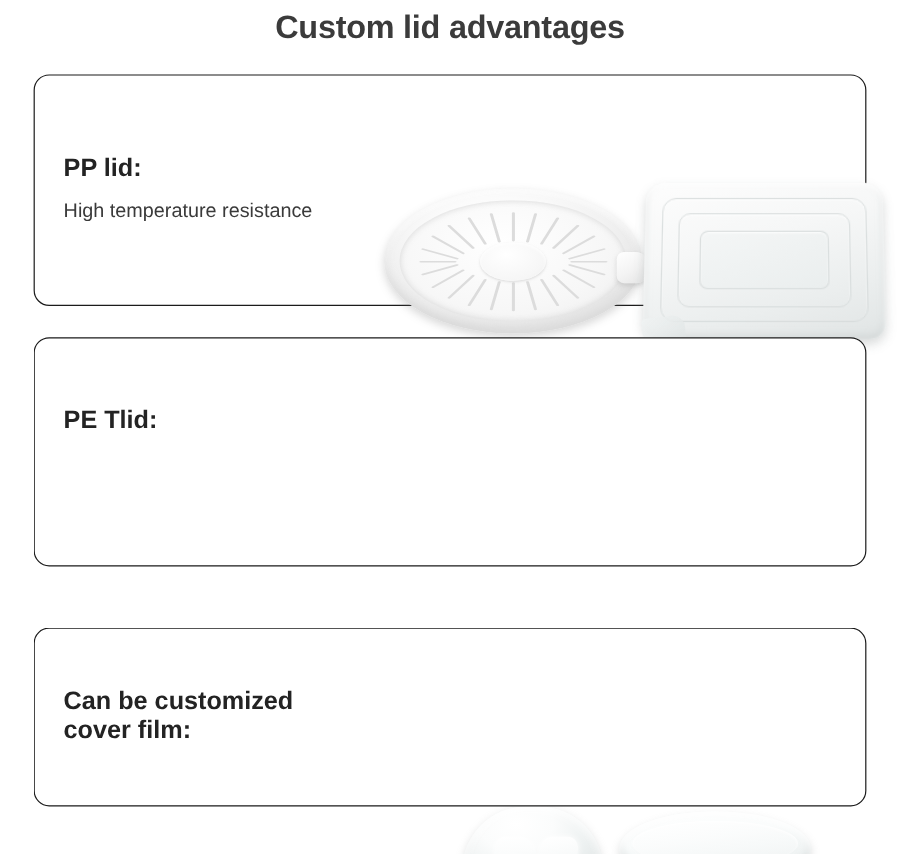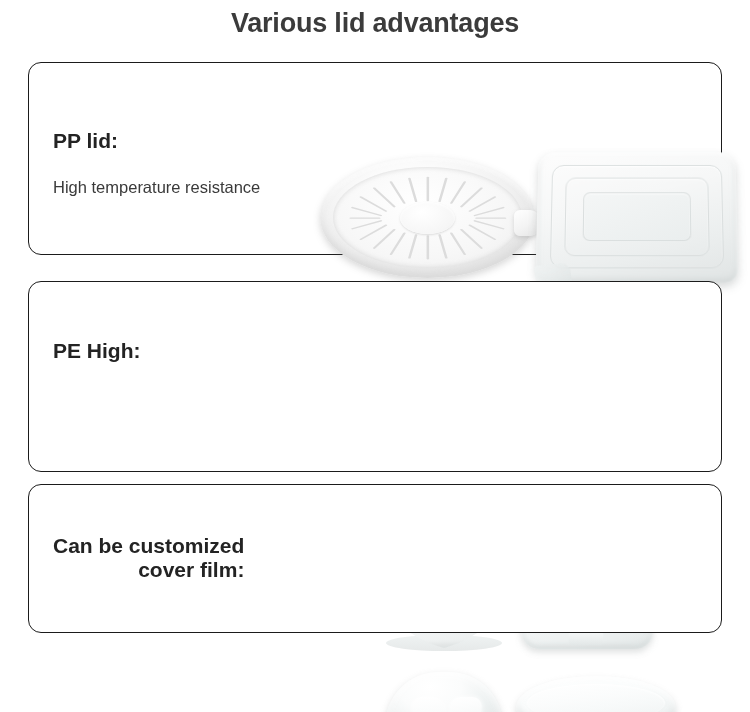--- a/index.html
+++ b/index.html
@@ -36,40 +36,40 @@
   .card {
     position: absolute;
     left: 28px;
     width: 694px;
     border: 1.4px solid #1b1b1b;
     border-radius: 13px;
     background: #ffffff;
   }
   #card-pp  { top: 62px;  height: 193px; }
   #card-pet { top: 281px; height: 191px; }
-  #card-film{ top: 484px; height: 149px; text-align: right; }
+  #card-film{ top: 523px; height: 149px; }
 
   .card-text {
     position: absolute;
     left: 24px;
     color: #2a2a2a;
   }
   .card-title {
     font-size: 21px;
     font-weight: bold;
     line-height: 1.16;
     color: #232323;
     white-space: pre-line;
   }
   .card-desc {
     font-size: 16.5px;
     font-weight: normal;
     line-height: 1.5;
     color: #3a3a3a;
-    margin-top: 22px;
+    margin-top: 11px;
     white-space: pre-line;
   }
   #text-pp   { top: 66px; }
   #text-pet  { top: 57px; }
   #text-film { top: 49px; }
   #text-film .card-desc { margin-top: 13px; padding-left: 6px; font-size: 16px; }
 
   
   .art { position: absolute; }
 
@@ -229,21 +229,21 @@
     border-radius: 50%;
     background: linear-gradient(172deg, rgba(255,255,255,0.96), rgba(240,244,244,0.55));
     box-shadow: inset 0 1px 3px rgba(255,255,255,0.9);
   }
 </style>
 </head>
 <body>
 
 <div class="page">
 
-  <div class="page-title">Various lid advantages</div>
+  <div class="page-title">Custom lid advantages</div>
 
   <div class="card" id="card-pp">
 
     <div class="card-text" id="text-pp">
       <div class="card-title">PP lid:</div>
       <div class="card-desc">High temperature resistance</div>
     </div>
 
     <div class="art" id="pp-round">
       <div class="round-lid-outer">
@@ -287,21 +287,21 @@
         <div class="rect-ridge r2"></div>
         <div class="rect-ridge r3"></div>
       </div>
       <div class="rect-corner-fold"></div>
     </div>
   </div>
 
   <div class="card" id="card-pet">
 
     <div class="card-text" id="text-pet">
-      <div class="card-title">PE High:</div>
+      <div class="card-title">PE Tlid:</div>
     </div>
 
     <div class="art" id="pet-heart">
       <div class="heart-base"></div>
       <div class="heart-dome">
         <div class="heart-inner"></div>
       </div>
     </div>
 
     <div class="art" id="pet-square">

